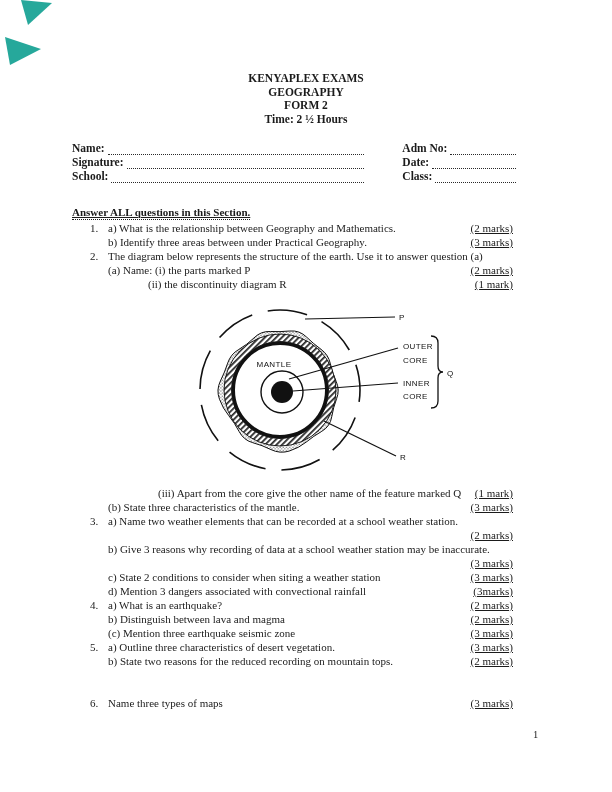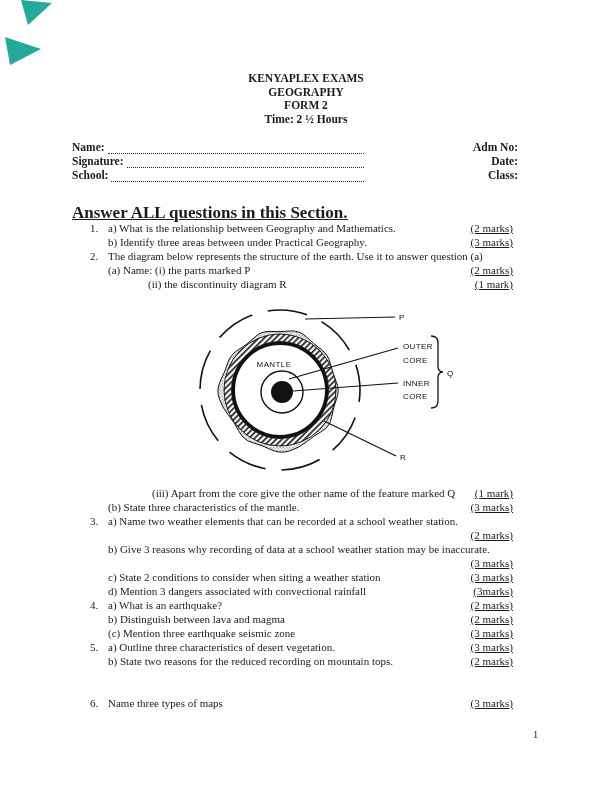--- a/index.html
+++ b/index.html
@@ -7,38 +7,38 @@
     position:relative;width:612px;height:792px;margin:0 auto;background:#ffffff;
     font-family:"Liberation Serif",serif;color:#1b1b1b;overflow:hidden;
   }
   
   .corner-marks{position:absolute;left:0;top:0;width:60px;height:70px;}
   
   .header{position:absolute;top:72px;left:0;width:612px;text-align:center;
     font-weight:bold;font-size:11.5px;line-height:13.5px;}
   
   .fields{position:absolute;top:141px;left:72px;width:446px;font-size:11.5px;}
-  .frow{display:flex;height:14px;line-height:14px;align-items:flex-start;gap:36px;}
+  .frow{display:flex;height:14px;line-height:14px;align-items:center;gap:36px;}
   .fl{display:flex;width:308px;align-items:flex-end;}
-  .fr{display:flex;width:121px;margin-left:auto;align-items:flex-end;flex-direction:column;}
+  .fr{display:flex;width:121px;margin-left:auto;align-items:flex-end;}
   .flabel{font-weight:bold;white-space:nowrap;line-height:13px;}
   .dots{flex:1;border-bottom:1.6px dotted #2a2a2a;height:11px;margin-left:3px;margin-right:2px;}
   
-  .section-title{position:absolute;top:206px;left:72px;font-size:17px;font-weight:bold;height:14px;line-height:13px;}
+  .section-title{position:absolute;top:206px;left:72px;font-size:11px;font-weight:bold;height:14px;line-height:13px;}
   .section-title span{display:inline-block;text-decoration:underline;border-bottom:1.6px dotted #1b1b1b;padding-bottom:0px;}
   
   .qblock{position:absolute;left:72px;width:446px;font-size:11px;}
   .qb1{top:221px;}
   .qb2{top:486px;}
   .qline{position:relative;height:14px;line-height:14px;white-space:nowrap;}
   .qline.gap{margin-top:28px;}
   .qnum{position:absolute;left:18px;}
   .qtext{position:absolute;left:36px;}
   .lv-ii .qtext{left:76px;}
-  .lv-iii .qtext{left:80px;}
+  .lv-iii .qtext{left:86px;}
   .qmarks{position:absolute;right:5px;text-decoration:underline;}
   
   .diagram{position:absolute;left:100px;top:296px;width:380px;height:192px;}
   .dlab{font-family:"Liberation Sans",sans-serif;font-size:8px;letter-spacing:.4px;fill:#111;}
   
   .pagenum{position:absolute;left:533px;top:729px;font-size:10.5px;}
 </style>
 </head>
 <body>
 

